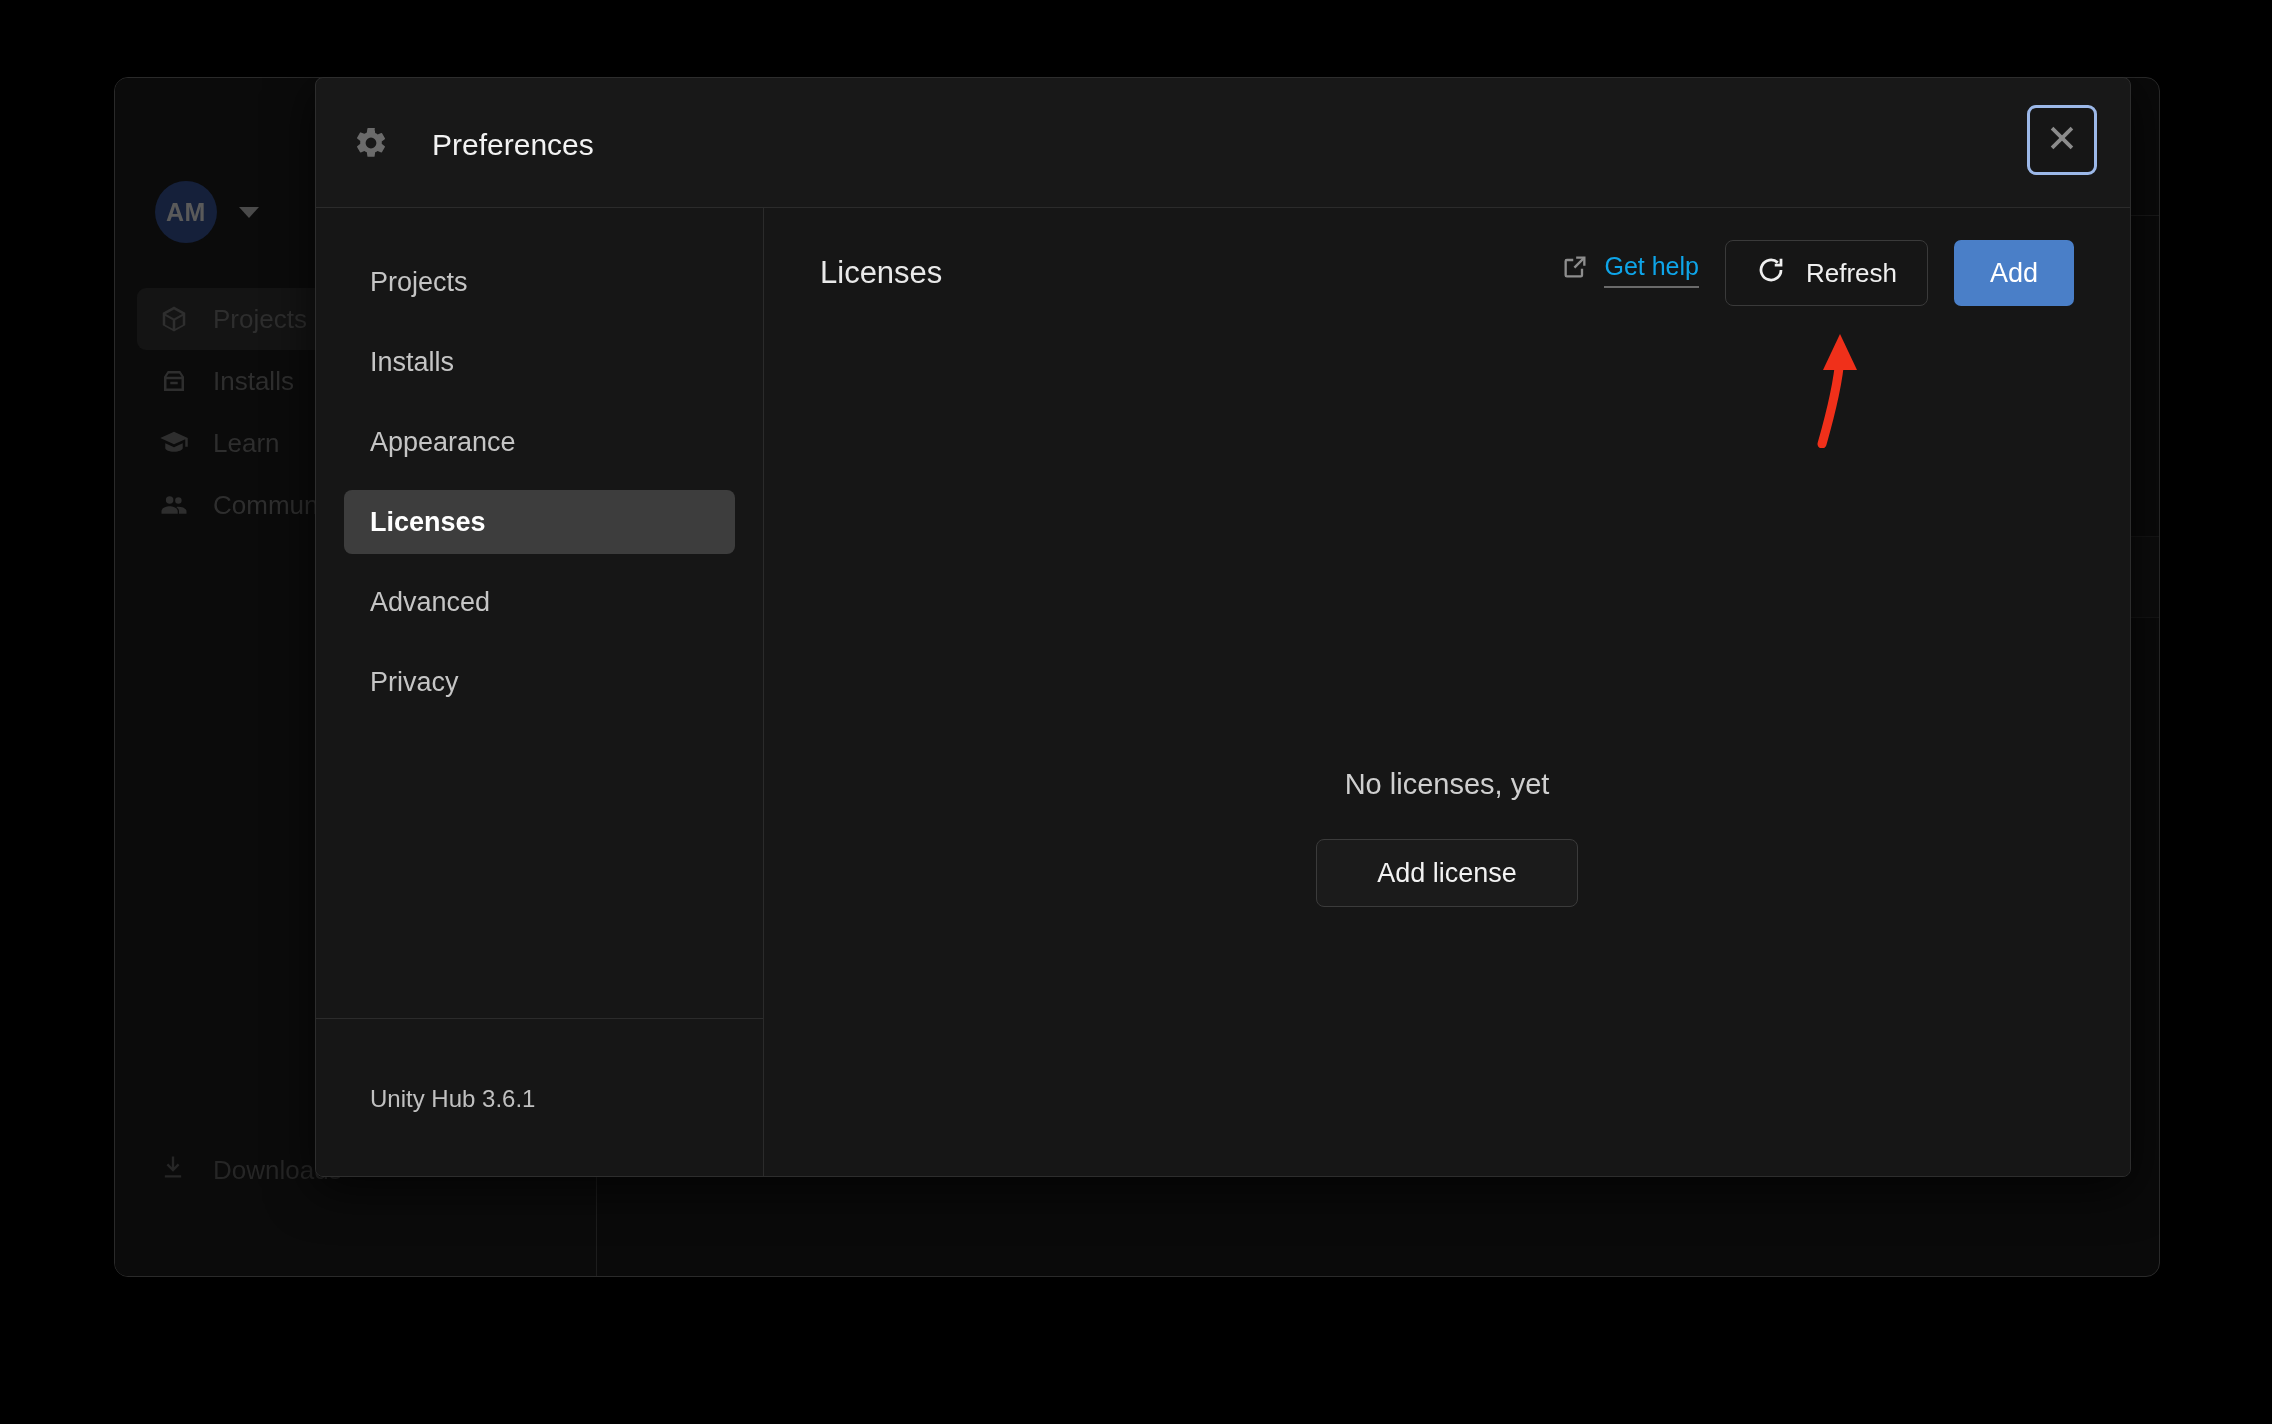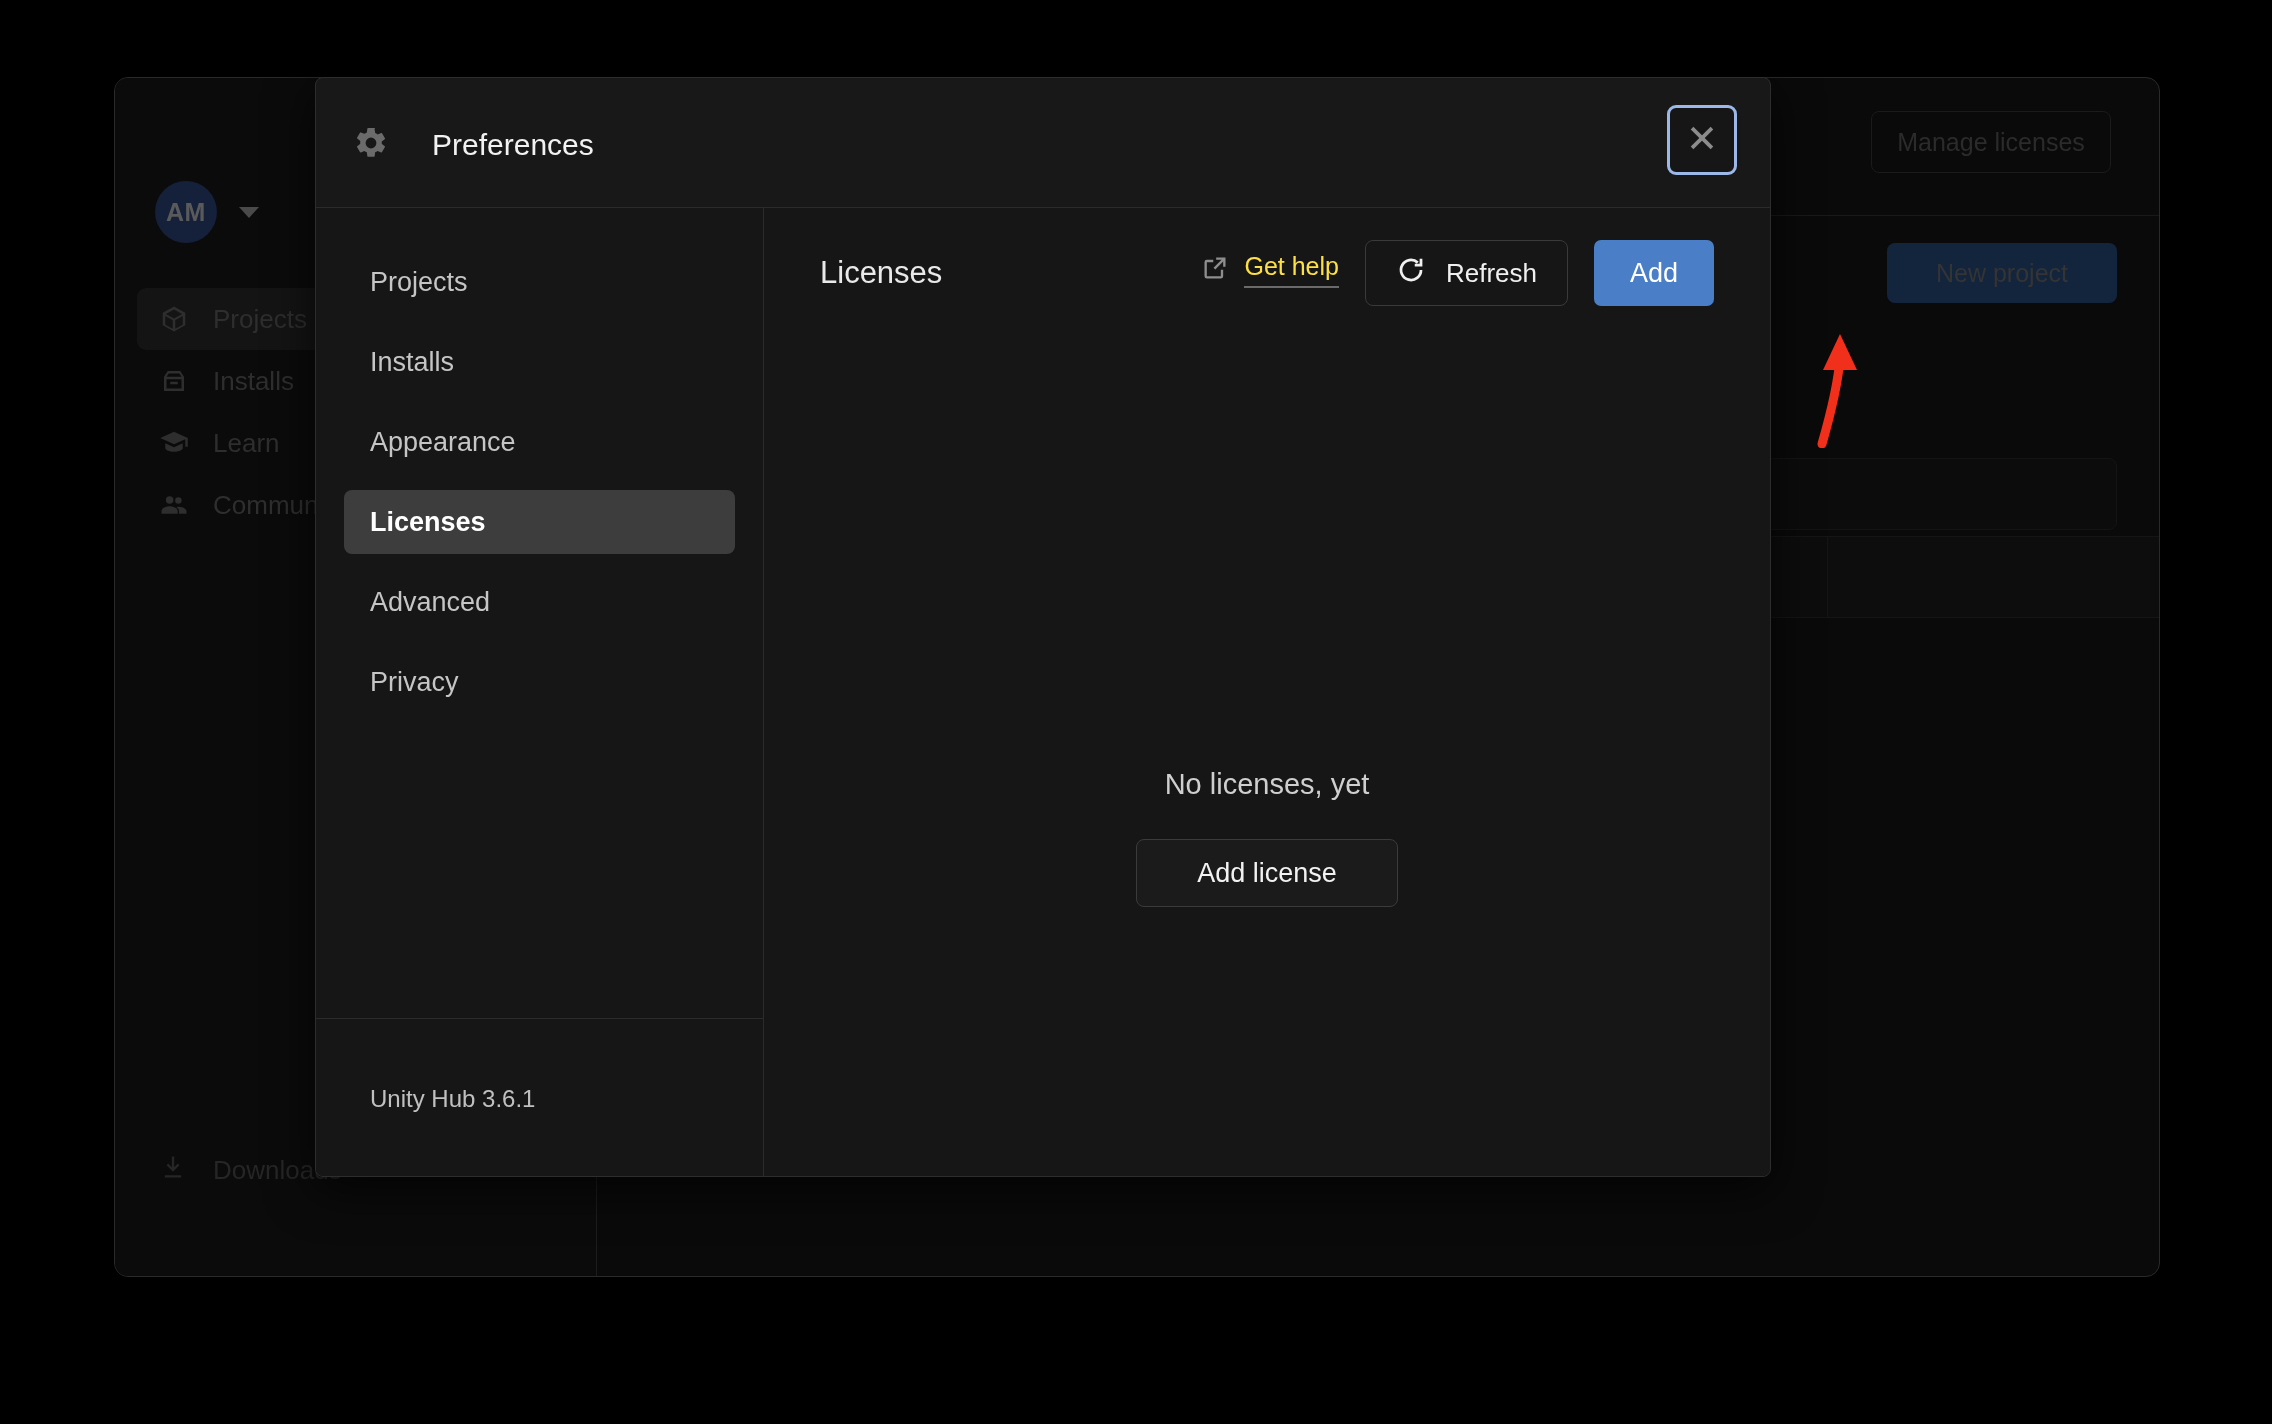--- a/index.html
+++ b/index.html
@@ -104,21 +104,21 @@
   .bg-panel.p1{ left:900px; top:380px; right:42px; height:72px; border-radius:8px; }
   .bg-panel.p2{ left:640px; top:458px; right:0; height:82px; border:none;
                 border-top:1px solid #151515; border-bottom:1px solid #151515;
                 background:#0d0d0d; }
   .bg-vline{ position:absolute; top:458px; height:82px; width:1px; background:#161616; }
 
   
   .modal{
     position:absolute;
     left:315px; top:77px;
-    width:1456px; height:1100px;
+    width:1816px; height:1100px;
     background:#181818;
     border:1px solid #2d2d2d;
     border-radius:8px;
     overflow:hidden;
     box-shadow:0 12px 48px rgba(0,0,0,.72);
   }
   .modal-header{
     position:relative;
     height:130px;
     border-bottom:1px solid #2b2b2b;
@@ -185,22 +185,22 @@
     display:flex; align-items:center;
   }
   .content-title{
     font-size:31px; color:#e9e9e9;
   }
   .toolbar-right{
     margin-left:auto;
     display:flex; align-items:center; gap:26px;
   }
   .get-help{
-    display:flex; align-items:flex-end; gap:15px;
-    color:#fde047; font-size:25px;
+    display:flex; align-items:center; gap:15px;
+    color:#0ea5e9; font-size:25px;
     cursor:pointer;
     position:relative;
     padding-bottom:6px;
   }
   .get-help .gh-text{
     border-bottom:2px solid #6a6a6a;
     padding-bottom:5px;
   }
   .ext-icon svg{ width:28px; height:28px; stroke:#8e8e8e; stroke-width:2; fill:none; }
   .refresh-btn{

